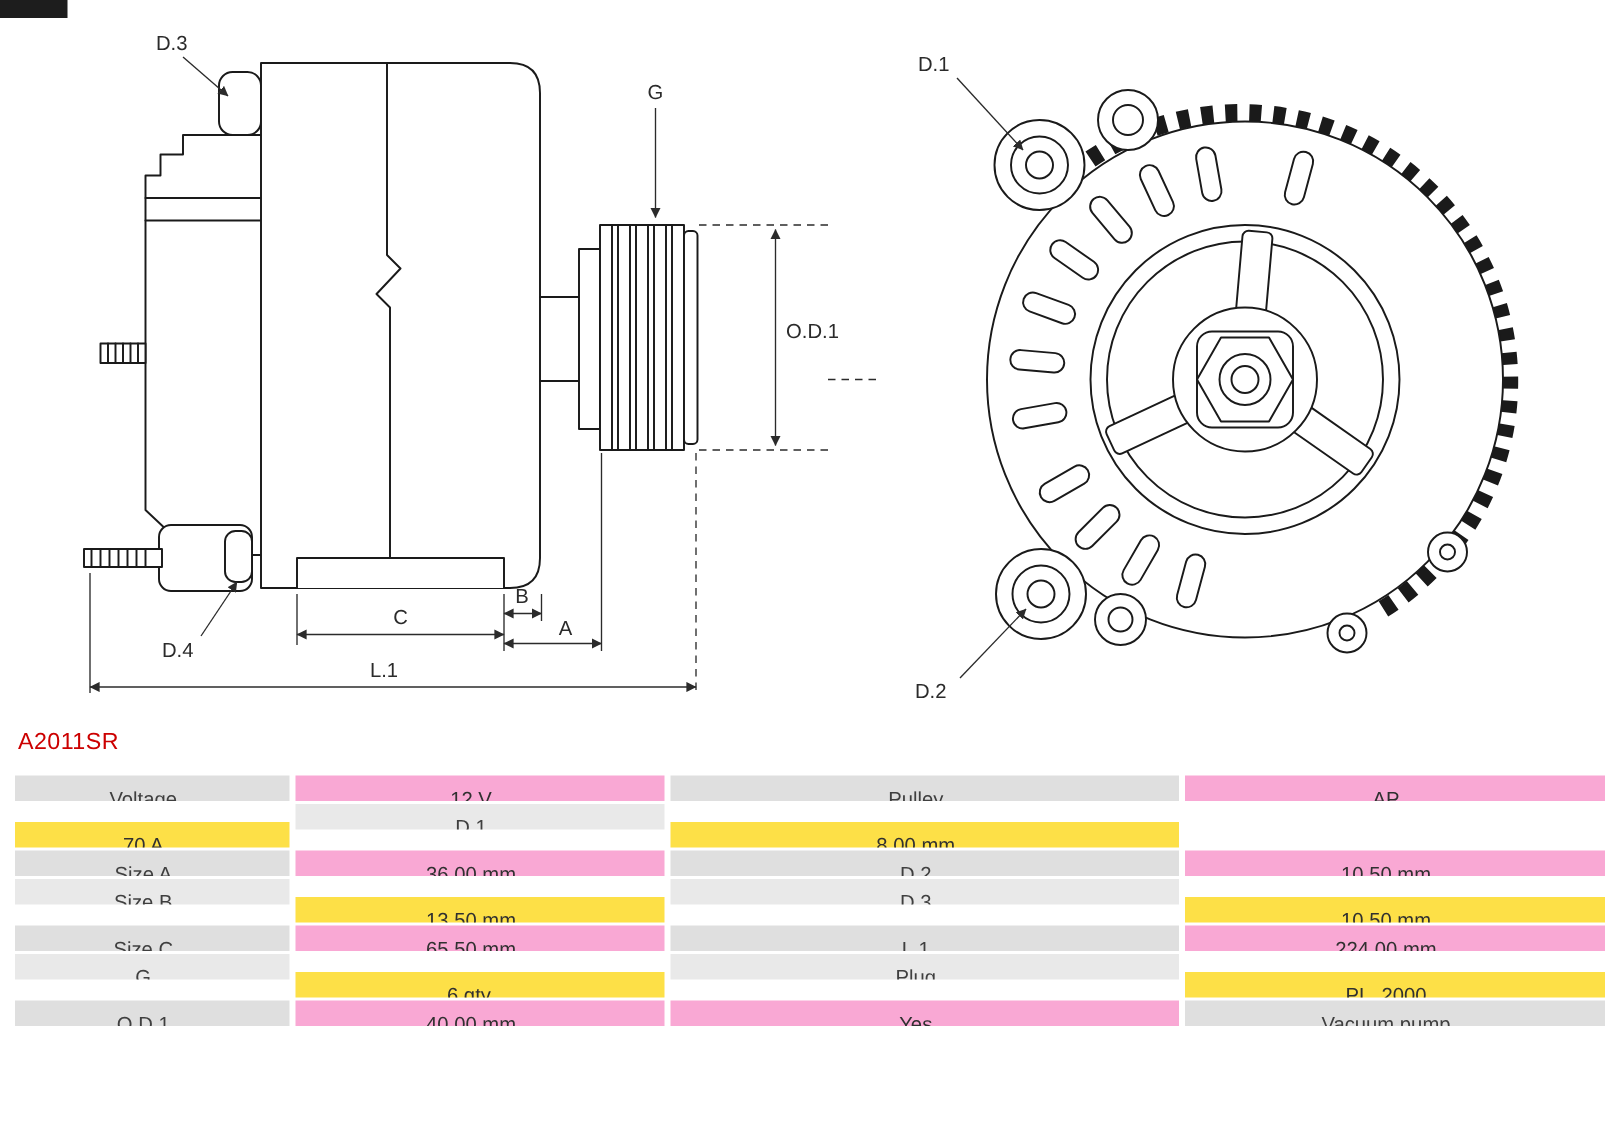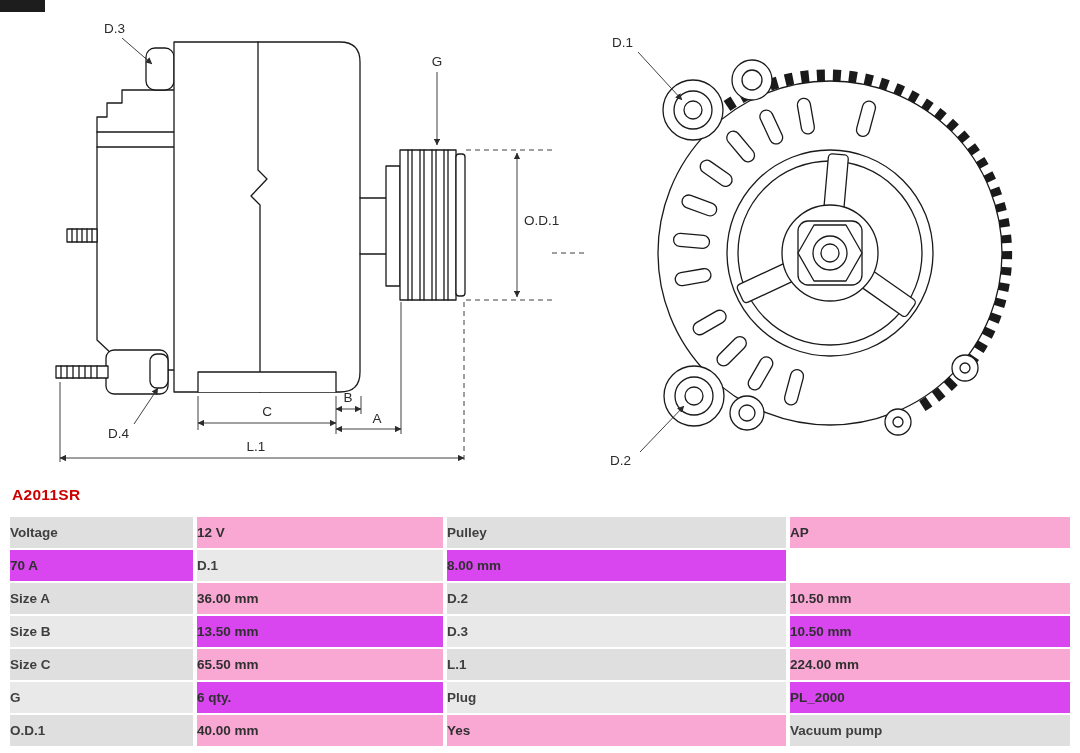--- a/index.html
+++ b/index.html
@@ -8,30 +8,30 @@
   .logo-fragment { position:absolute; left:0; top:0; width:45px; height:12px; background:#1d1d1d; }
 
   .drawing { position:absolute; left:0; top:0; }
   .drawing .ln  { fill:none; stroke:#1a1a1a; stroke-width:1.3; stroke-linecap:round; stroke-linejoin:round; }
   .drawing .wf  { fill:#ffffff; }
   .drawing .dim { fill:none; stroke:#2b2b2b; stroke-width:0.9; }
   .drawing .dsh { stroke-dasharray:5 4; }
   .drawing .fins{ fill:none; stroke:#1a1a1a; stroke-width:12; stroke-dasharray:8 8; }
   .drawing text { font-family:"Liberation Sans", sans-serif; font-size:13.5px; fill:#2b2b2b; }
 
-  .part-number { position:absolute; left:12px; top:486px; font-size:15.5px; color:#cc0000; letter-spacing:0.3px;font-weight:bold; }
+  .part-number { position:absolute; left:12px; top:486px; font-size:15.5px; color:#cc0000; letter-spacing:0.3px; }
 
   .spec-table { position:absolute; left:10px; top:517px; width:1060px; font-size:13.5px; }
   .spec-row { display:grid; grid-template-columns:183px 246px 339px 1fr; column-gap:4px; margin-bottom:2px; }
-  .cell { height:31px; line-height:31px; text-align:left; padding-right:12px; box-sizing:border-box;
-          white-space:nowrap; overflow:hidden;font-weight:bold; }
+  .cell { height:17px; line-height:31px; text-align:center; padding-right:12px; box-sizing:border-box;
+          white-space:nowrap; overflow:hidden; }
   .cell.label { background:#dfdfdf; color:#3f3f3f; }
   .cell.value { background:#f9a8d4; color:#303030; }
   .spec-row.alt .cell.label { background:#e9e9e9; }
-  .spec-row.alt .cell.value { background:#d946ef; }
+  .spec-row.alt .cell.value { background:#fde047;margin-top:12px; }
 </style>
 </head>
 <body>
 
 <div class="canvas">
 
   <div class="logo-fragment"></div>
 
   <svg class="drawing" width="1080" height="480" viewBox="0 0 1080 480">
     <defs>

